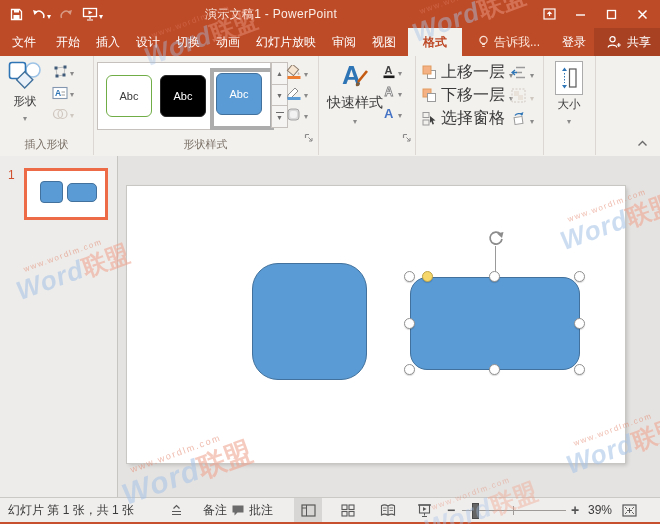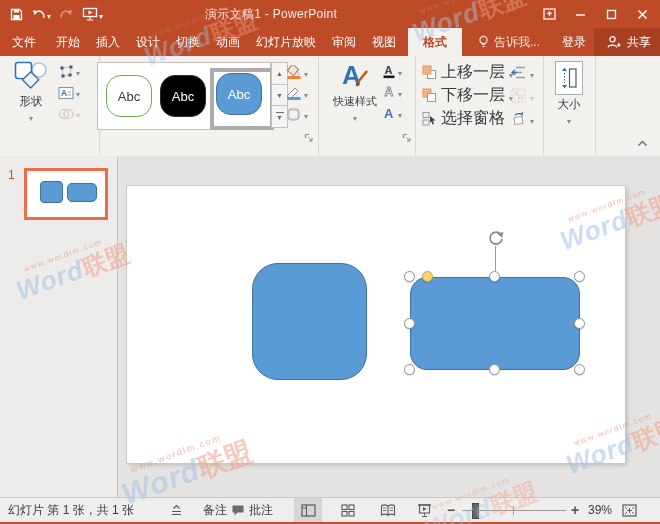--- a/index.html
+++ b/index.html
@@ -28,22 +28,22 @@
   
   .ribbon{position:absolute;left:0;top:56px;width:660px;height:100px;background:#F3F1EE;
           border-bottom:1px solid #D4CFCA;font-size:11.5px;color:#3B3B3B;}
   .rgroup{position:absolute;top:0;height:99px;border-right:1px solid #DCD7D2;}
   .glabel{position:absolute;bottom:3px;left:0;width:100%;text-align:center;font-size:11px;color:#7A7066;}
   .bigbtn{position:absolute;display:flex;flex-direction:column;align-items:center;gap:2px;cursor:default;}
   .minirow{display:flex;align-items:center;gap:2px;height:21px;}
   .dd::after{content:"▾";font-size:8px;color:#8A8A8A;line-height:1;}
   .dd-dis::after{content:"▾";font-size:8px;color:#CFC8C1;line-height:1;}
   .gallery{position:absolute;left:4px;top:6px;width:172px;height:66px;background:#fff;border:1px solid #C6C1BC;}
-  .sw{position:absolute;top:12px;width:44px;height:40px;border-radius:15px;display:flex;align-items:center;
-      justify-content:center;font-size:13px;}
+  .sw{position:absolute;top:12px;width:44px;height:40px;border-radius:6px;display:flex;align-items:center;
+      justify-content:center;font-size:11px;}
   .sw-frame{position:absolute;left:112px;top:5px;width:56px;height:54px;border:4px solid #ACACAC;background:#fff;}
   .gscroll{position:absolute;left:178px;top:6px;width:17px;height:66px;display:flex;flex-direction:column;}
   .gsbtn{flex:1;background:#F6F4F2;border:1px solid #C6C1BC;border-top:none;display:flex;align-items:center;
          justify-content:center;font-size:7px;color:#6B6B6B;}
   .gsbtn:first-child{border-top:1px solid #C6C1BC;}
   .morebar{width:8px;border-top:1.5px solid #6B6B6B;margin-bottom:1px;}
   .launcher{position:absolute;width:10px;height:10px;}
   .arrow-row{position:absolute;display:flex;align-items:center;gap:4px;height:21px;font-size:16px;}
   
   .workspace{position:absolute;left:0;top:156px;width:660px;bottom:27px;background:#E5E3E1;}
@@ -177,21 +177,21 @@
           <circle cx="5.5" cy="4.2" r="2.6" fill="none" stroke="#fff" stroke-width="1.2"></circle>
           <path d="M1.2 12.5 C1.2 9.3 9.8 9.3 9.8 12.5" fill="none" stroke="#fff" stroke-width="1.2"></path>
           <path d="M11.8 8 V12 M9.8 10 H13.8" stroke="#fff" stroke-width="1.2"></path>
         </svg>
       <span class="txt">共享</span>
     </span>
   </div>
 
   <div class="ribbon">
 
-    <div class="rgroup" style="left:0;width:93px;margin-left:6px;">
+    <div class="rgroup" style="left:0;width:93px;">
       <div class="bigbtn" style="left:5px;top:5px;width:40px;">
         <svg width="34" height="31" viewBox="0 0 34 31">
           <circle cx="25" cy="9" r="7" fill="#fff" stroke="#9DC3E6" stroke-width="1.6"></circle>
           <rect x="1.5" y="1.5" width="16" height="16" rx="2.5" fill="#fff" stroke="#2E75B6" stroke-width="1.6"></rect>
           <rect x="11" y="13" width="11.5" height="11.5" transform="rotate(45 16.7 18.7)" fill="#EAF1F9" stroke="#41719C" stroke-width="1.4"></rect>
         </svg>
         <span class="txt">形状</span>
         <span class="dd"></span>
       </div>
       <div style="position:absolute;left:52px;top:5px;">
@@ -214,20 +214,21 @@
           <span class="dd"></span>
         </div>
         <div class="minirow">
           <svg width="16" height="14" viewBox="0 0 16 14">
               <circle cx="6" cy="7" r="4.5" fill="none" stroke="#CFC7BF" stroke-width="1.2"></circle>
               <circle cx="10.5" cy="7" r="4.5" fill="none" stroke="#CFC7BF" stroke-width="1.2"></circle>
             </svg>
           <span class="dd dd-dis"></span>
         </div>
       </div>
+      <div class="glabel txt">插入形状</div>
     </div>
 
     <div class="rgroup" style="left:93px;width:225px;">
       <div class="gallery">
         <div class="sw-frame"></div>
         <div class="sw txt" style="left:8px;background:#fff;border:1.5px solid #70AD47;color:#3B3B3B;">Abc</div>
         <div class="sw txt" style="left:62px;background:#000;border:1.5px solid #262626;color:#fff;">Abc</div>
         <div class="sw txt" style="left:118px;top:10px;background:#5B9BD5;border:1.5px solid #41719C;color:#fff;">Abc</div>
       </div>
       <div class="gscroll">
@@ -258,30 +259,31 @@
             </svg>
           <span class="dd"></span>
         </div>
       </div>
       <span class="launcher" style="left:211px;top:77px;">
         <svg width="10" height="10" viewBox="0 0 10 10">
             <path d="M1.5 1.5 H5 M1.5 1.5 V5" stroke="#8A8A8A" stroke-width="1.2" fill="none"></path>
             <path d="M4.5 4.5 L8 8 M8 5 V8 H5" stroke="#8A8A8A" stroke-width="1" fill="none"></path>
           </svg>
       </span>
+      <div class="glabel txt">形状样式</div>
     </div>
 
     <div class="rgroup" style="left:318px;width:97px;">
       <div class="bigbtn" style="left:14px;top:4px;width:46px;">
         <svg width="30" height="32" viewBox="0 0 30 32">
           <text x="2" y="24" font-size="26" font-weight="bold" fill="#2E75B6" font-family="sans-serif">A</text>
           <path d="M18 22 L27 11" stroke="#C55A11" stroke-width="2.6"></path>
             <path d="M16 26 q-1 -3 2 -4 l2 2 q-1 3 -4 2" fill="#7B5B3A"></path>
         </svg>
-        <span class="txt" style="font-size:11px;">快速样式</span>
+        <span class="txt" style="font-size:14px;">快速样式</span>
         <span class="dd"></span>
       </div>
       <div style="position:absolute;left:64px;top:5px;">
         <div class="minirow">
           <svg width="14" height="15" viewBox="0 0 14 15">
               <text x="2.5" y="10" font-size="11" font-weight="bold" fill="#404040" font-family="sans-serif">A</text>
               <rect x="1.5" y="11.5" width="11" height="2.6" fill="#1A1A1A"></rect>
             </svg>
           <span class="dd"></span>
         </div>

